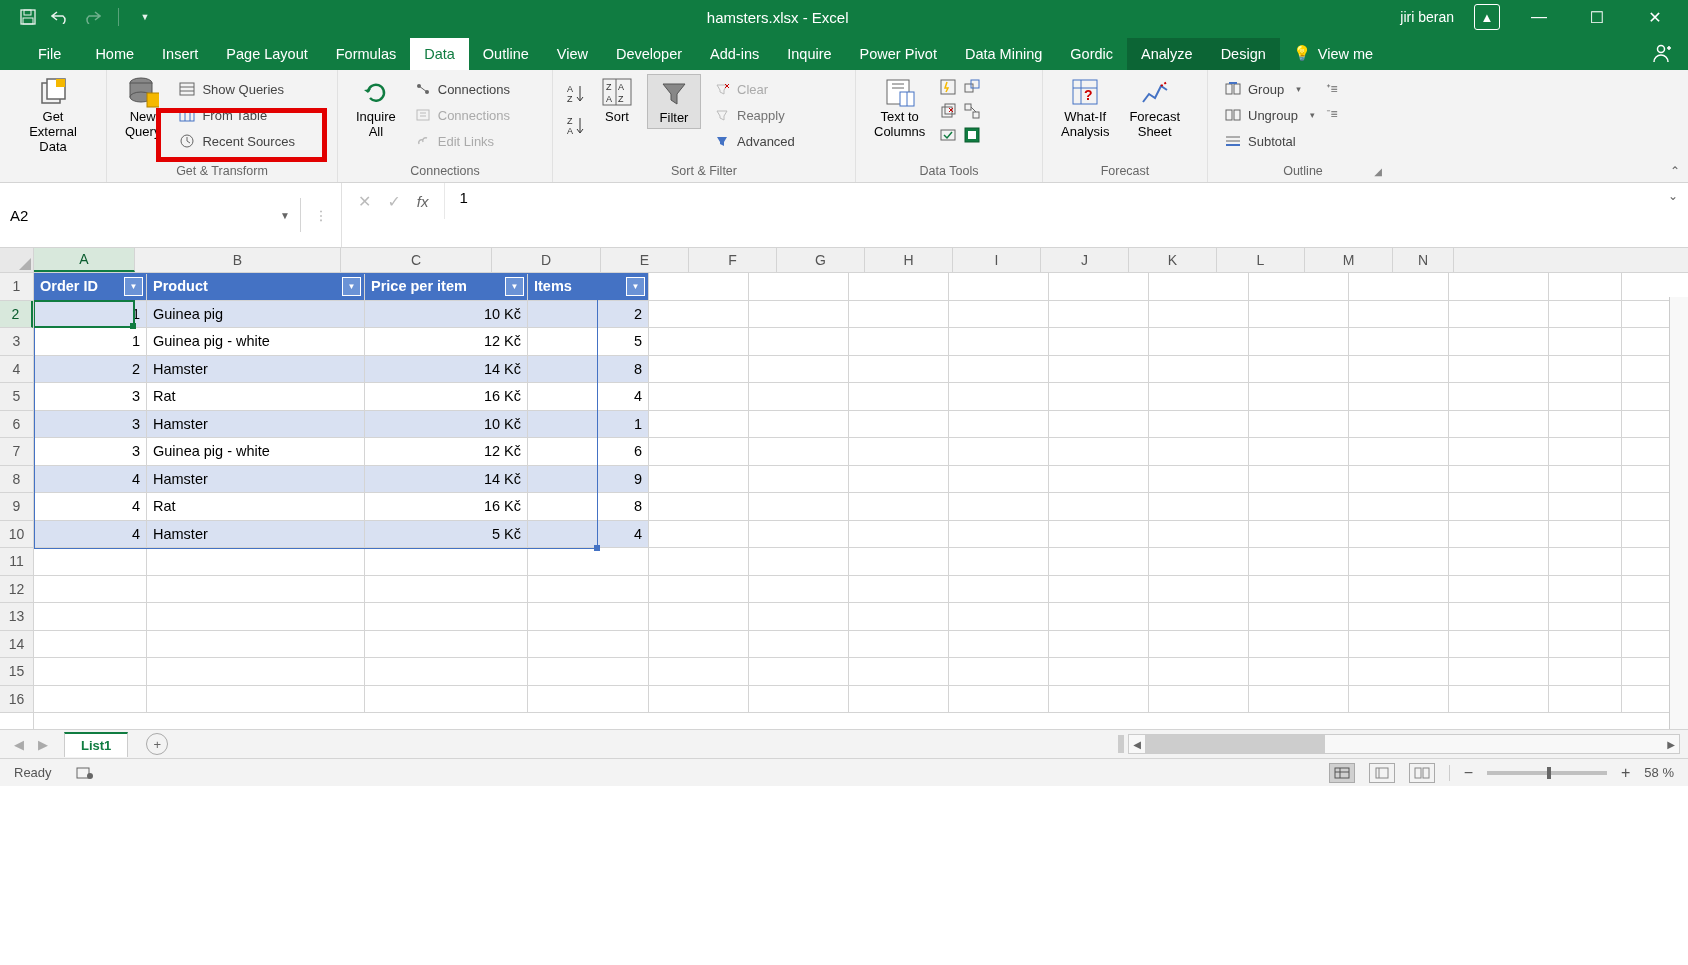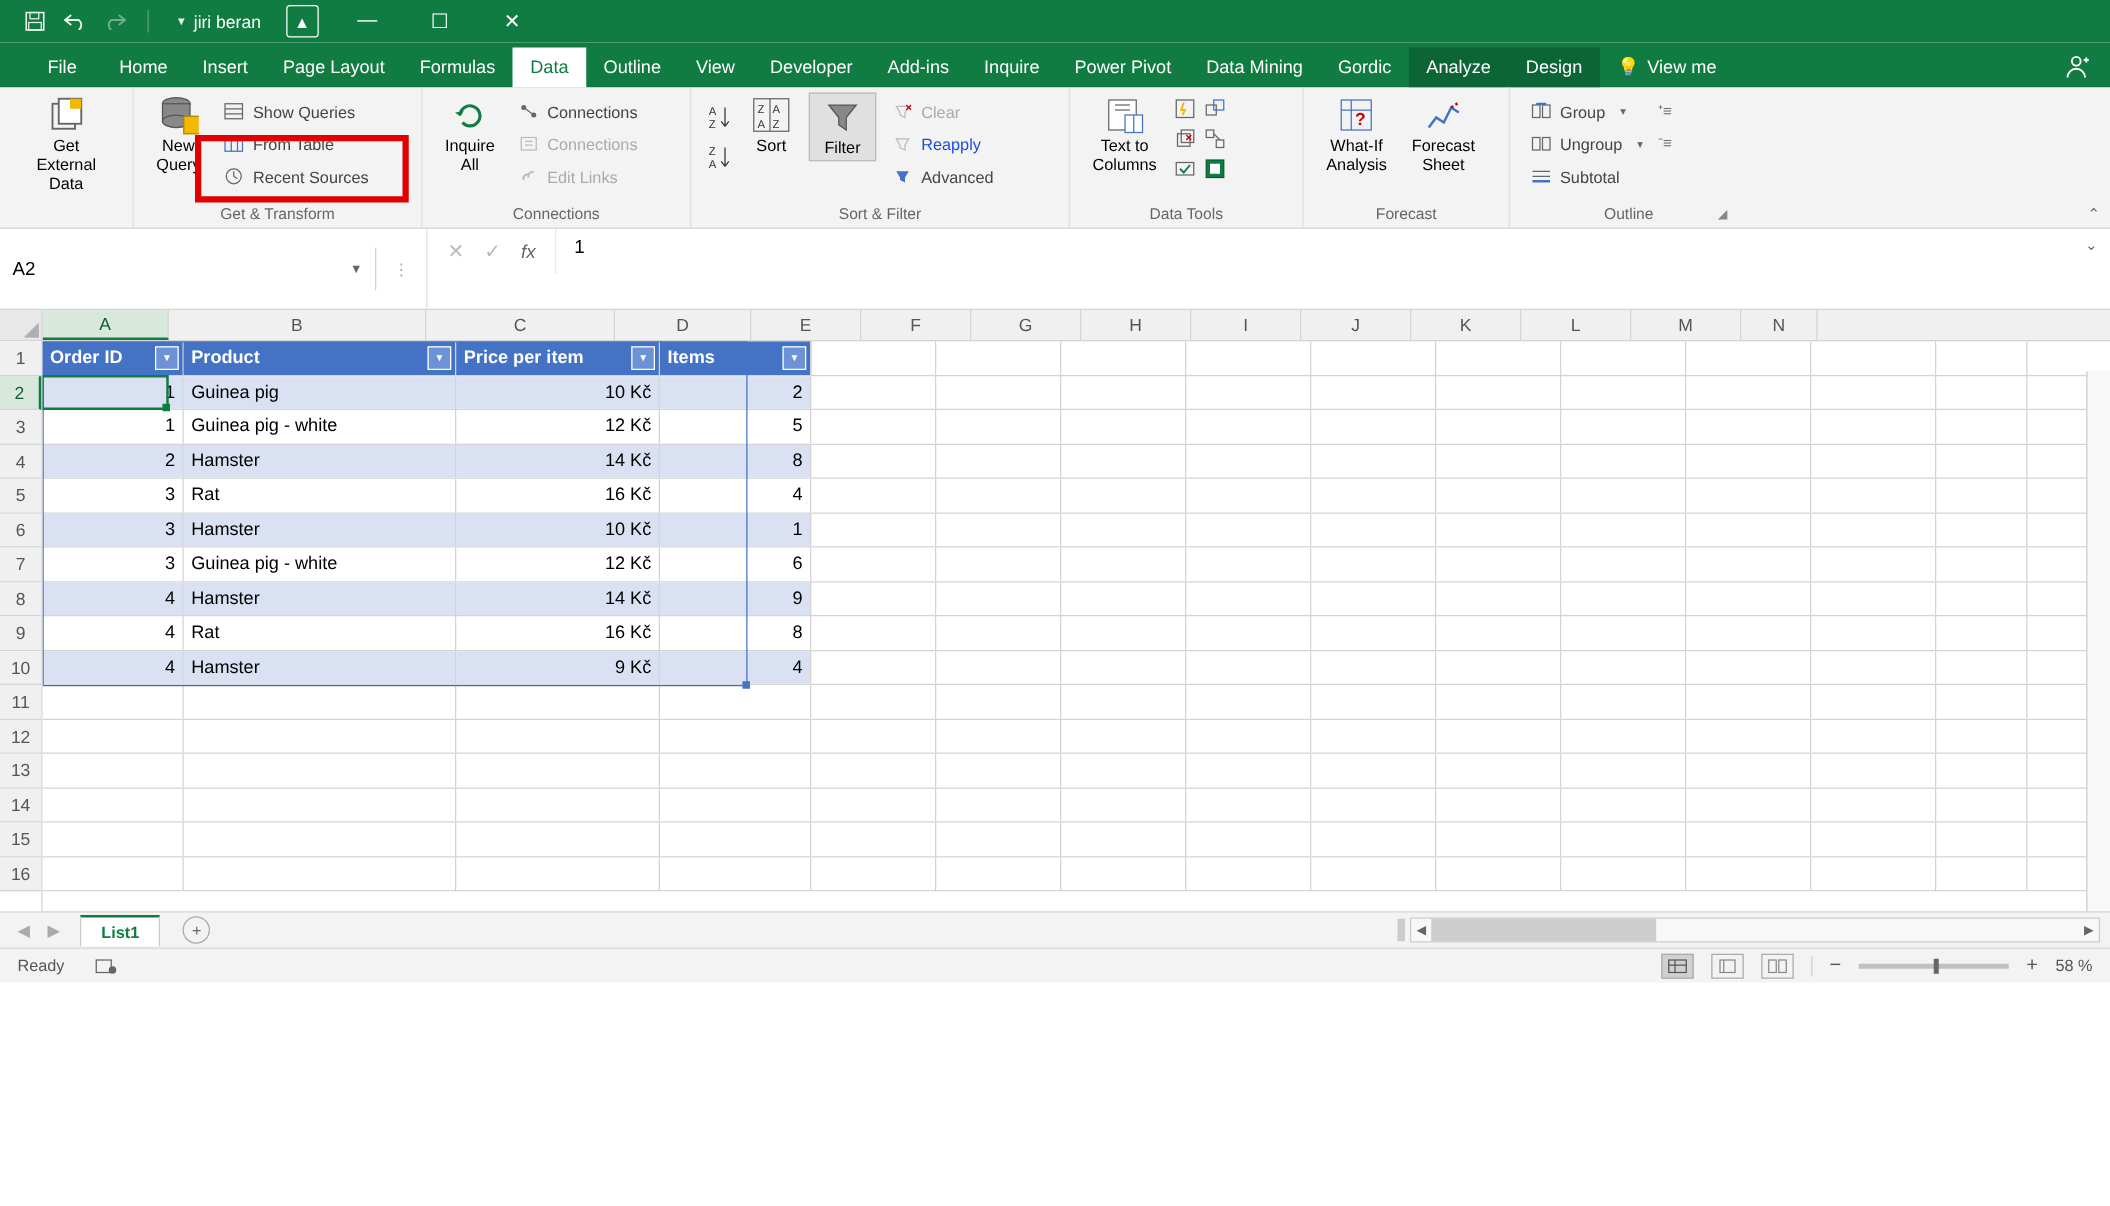--- a/index.html
+++ b/index.html
@@ -93,20 +93,21 @@
         </svg>
       </span>
     <span class="qat-btn" style="opacity:.4">
         <svg width="18" height="14" viewBox="0 0 18 14">
           <path d="M12 2 L17 6 L12 10 M17 6 H6 A5 5 0 0 0 6 14" fill="none" stroke="#fff" stroke-width="1.5"></path>
         </svg>
       </span>
     <span class="qat-sep"></span>
     <span class="qat-btn" style="font-size:9px">▼</span>
   </div>
+  <div class="title-center">hamsters.xlsx - Excel</div>
   <div class="title-right">
     <span style="font-size:14px">jiri beran</span>
     <span class="share-ico">▲</span>
     <span class="win-btn">—</span>
     <span class="win-btn">☐</span>
     <span class="win-btn">✕</span>
   </div>
 </div>
 
 <div class="tabbar">
@@ -297,21 +298,21 @@
         <div class="smallbtn" style="color:#aaa">
             <span class="ico">
               <svg width="14" height="14">
                 <path d="M2 3 H12 L9 8 V12 L5 10 V8 Z" fill="none" stroke="#bbb"></path>
                 <line x1="10" y1="2" x2="14" y2="6" stroke="#c00"></line>
                 <line x1="14" y1="2" x2="10" y2="6" stroke="#c00"></line>
               </svg>
             </span>
             <span>Clear</span>
           </div>
-        <div class="smallbtn" style="color:#1d4ed8">
+        <div class="smallbtn" style="color:#737373">
             <span class="ico">
               <svg width="14" height="14">
                 <path d="M2 3 H12 L9 8 V12 L5 10 V8 Z" fill="none" stroke="#bbb"></path>
               </svg>
             </span>
             <span>Reapply</span>
           </div>
         <div class="smallbtn">
             <span class="ico">
               <svg width="14" height="14">
@@ -659,21 +660,21 @@
           <div class="cell" style="width:87px"></div>
           <div class="cell" style="width:87px"></div>
           <div class="cell" style="width:87px"></div>
           <div class="cell" style="width:87px"></div>
           <div class="cell" style="width:87px"></div>
           <div class="cell" style="width:60px"></div>
         </div>
         <div class="row">
           <div class="cell r band" style="width:100px">4</div>
           <div class="cell band" style="width:205px">Hamster</div>
-          <div class="cell r band" style="width:150px">9 Kč</div>
+          <div class="cell r band" style="width:150px">5 Kč</div>
           <div class="cell r band" style="width:108px">4</div>
           <div class="cell" style="width:87px"></div>
           <div class="cell" style="width:87px"></div>
           <div class="cell" style="width:87px"></div>
           <div class="cell" style="width:87px"></div>
           <div class="cell" style="width:87px"></div>
           <div class="cell" style="width:87px"></div>
           <div class="cell" style="width:87px"></div>
           <div class="cell" style="width:87px"></div>
           <div class="cell" style="width:87px"></div>

